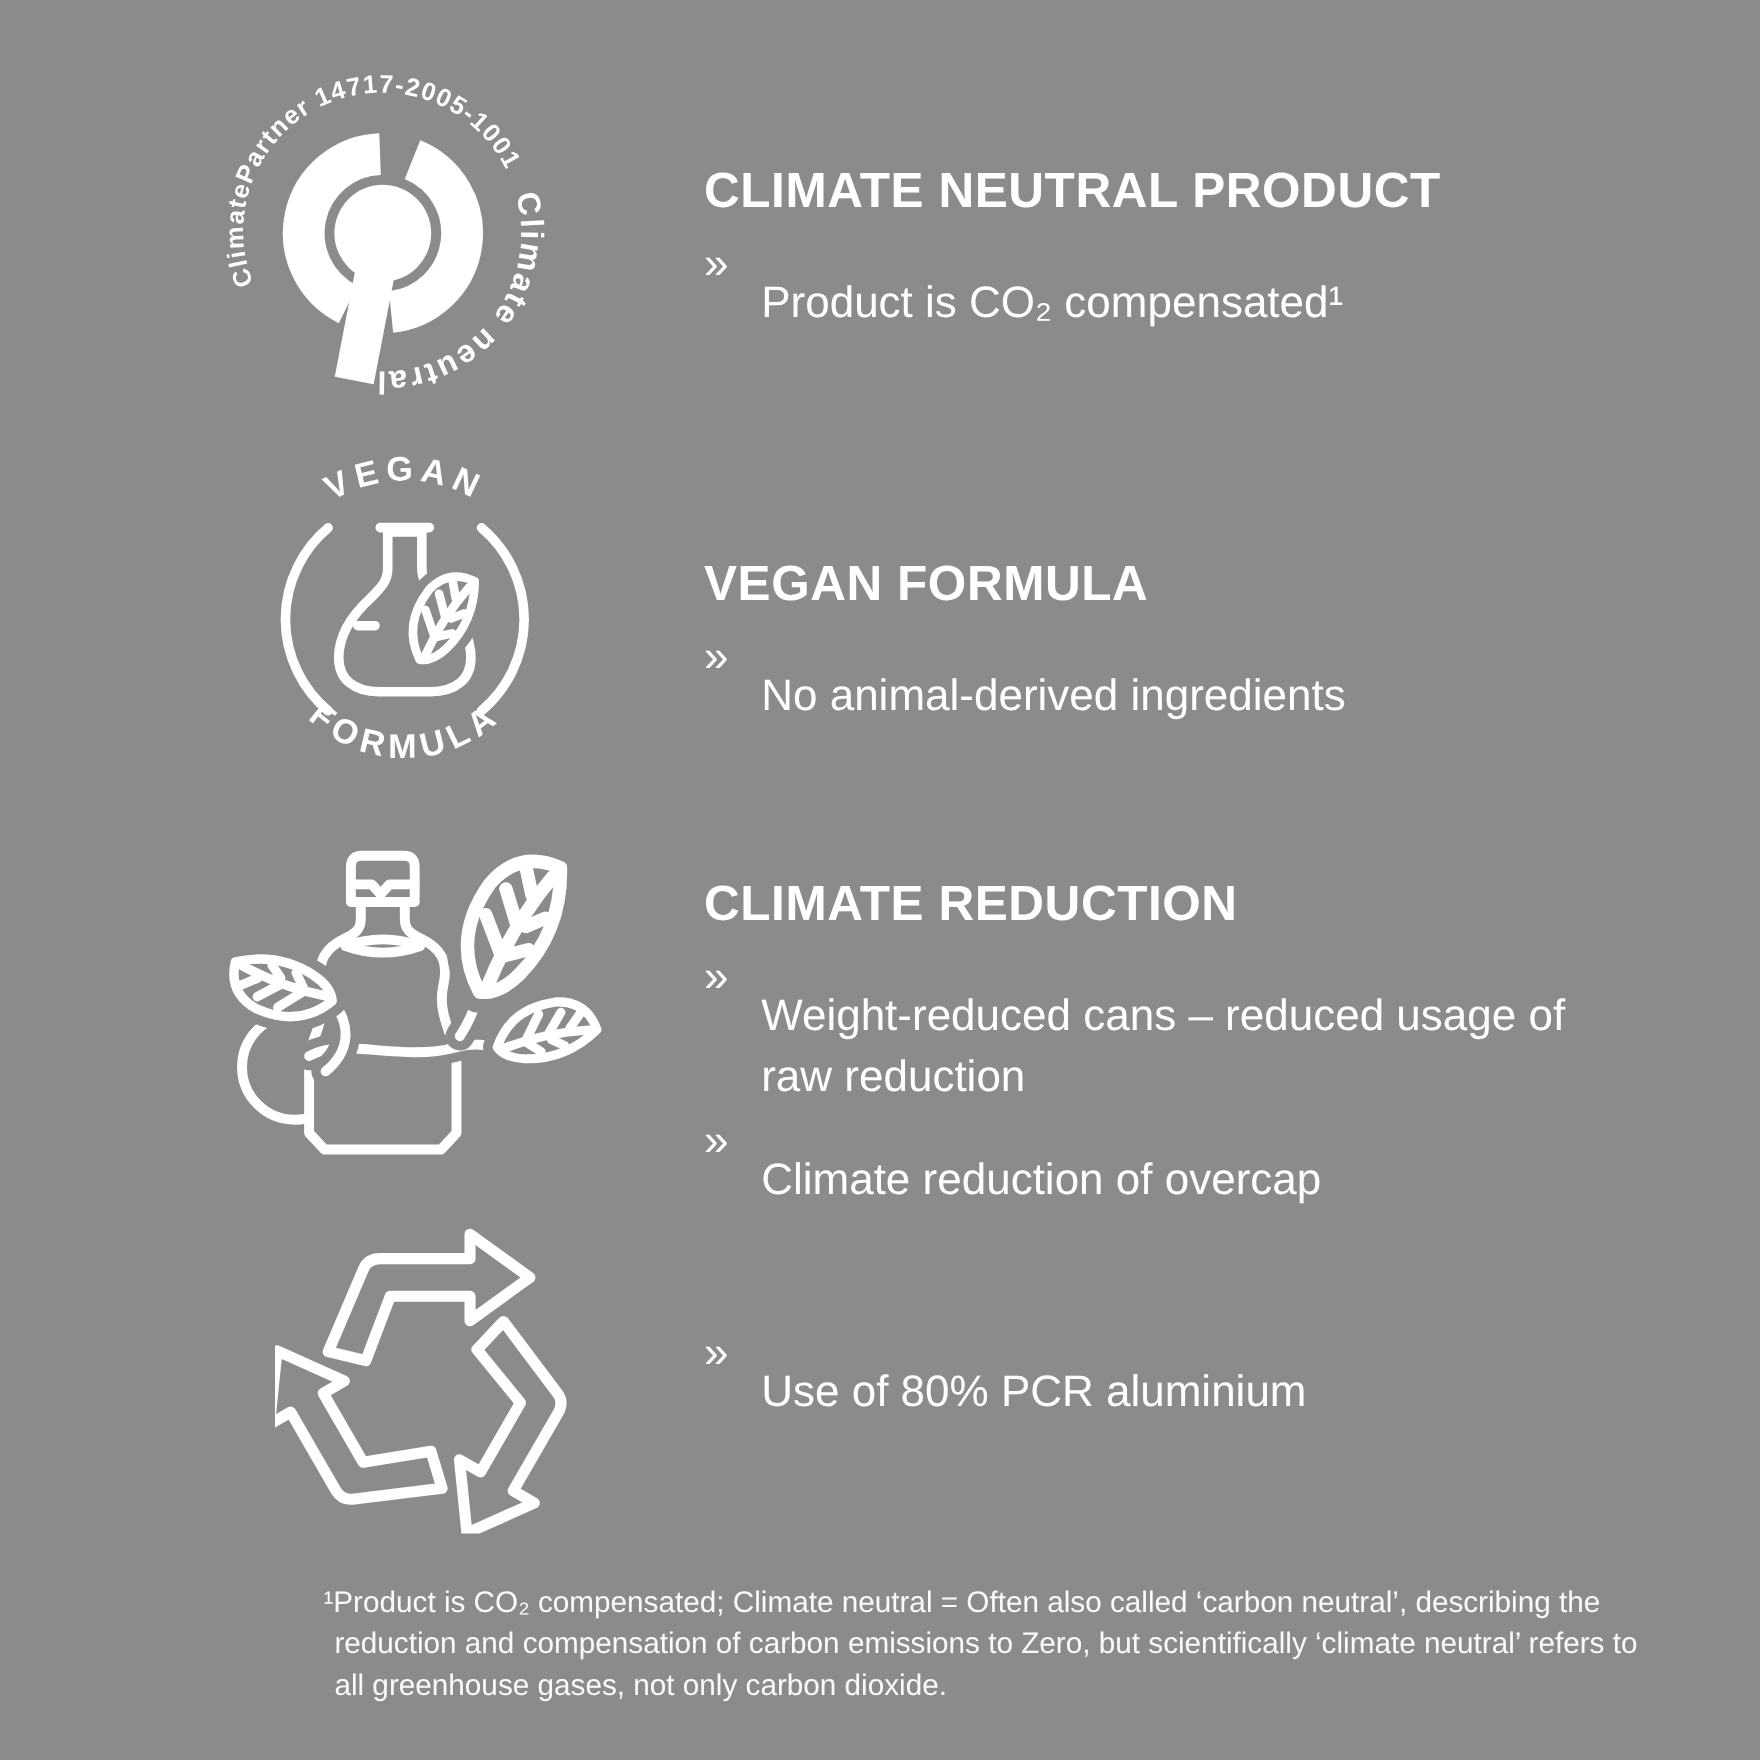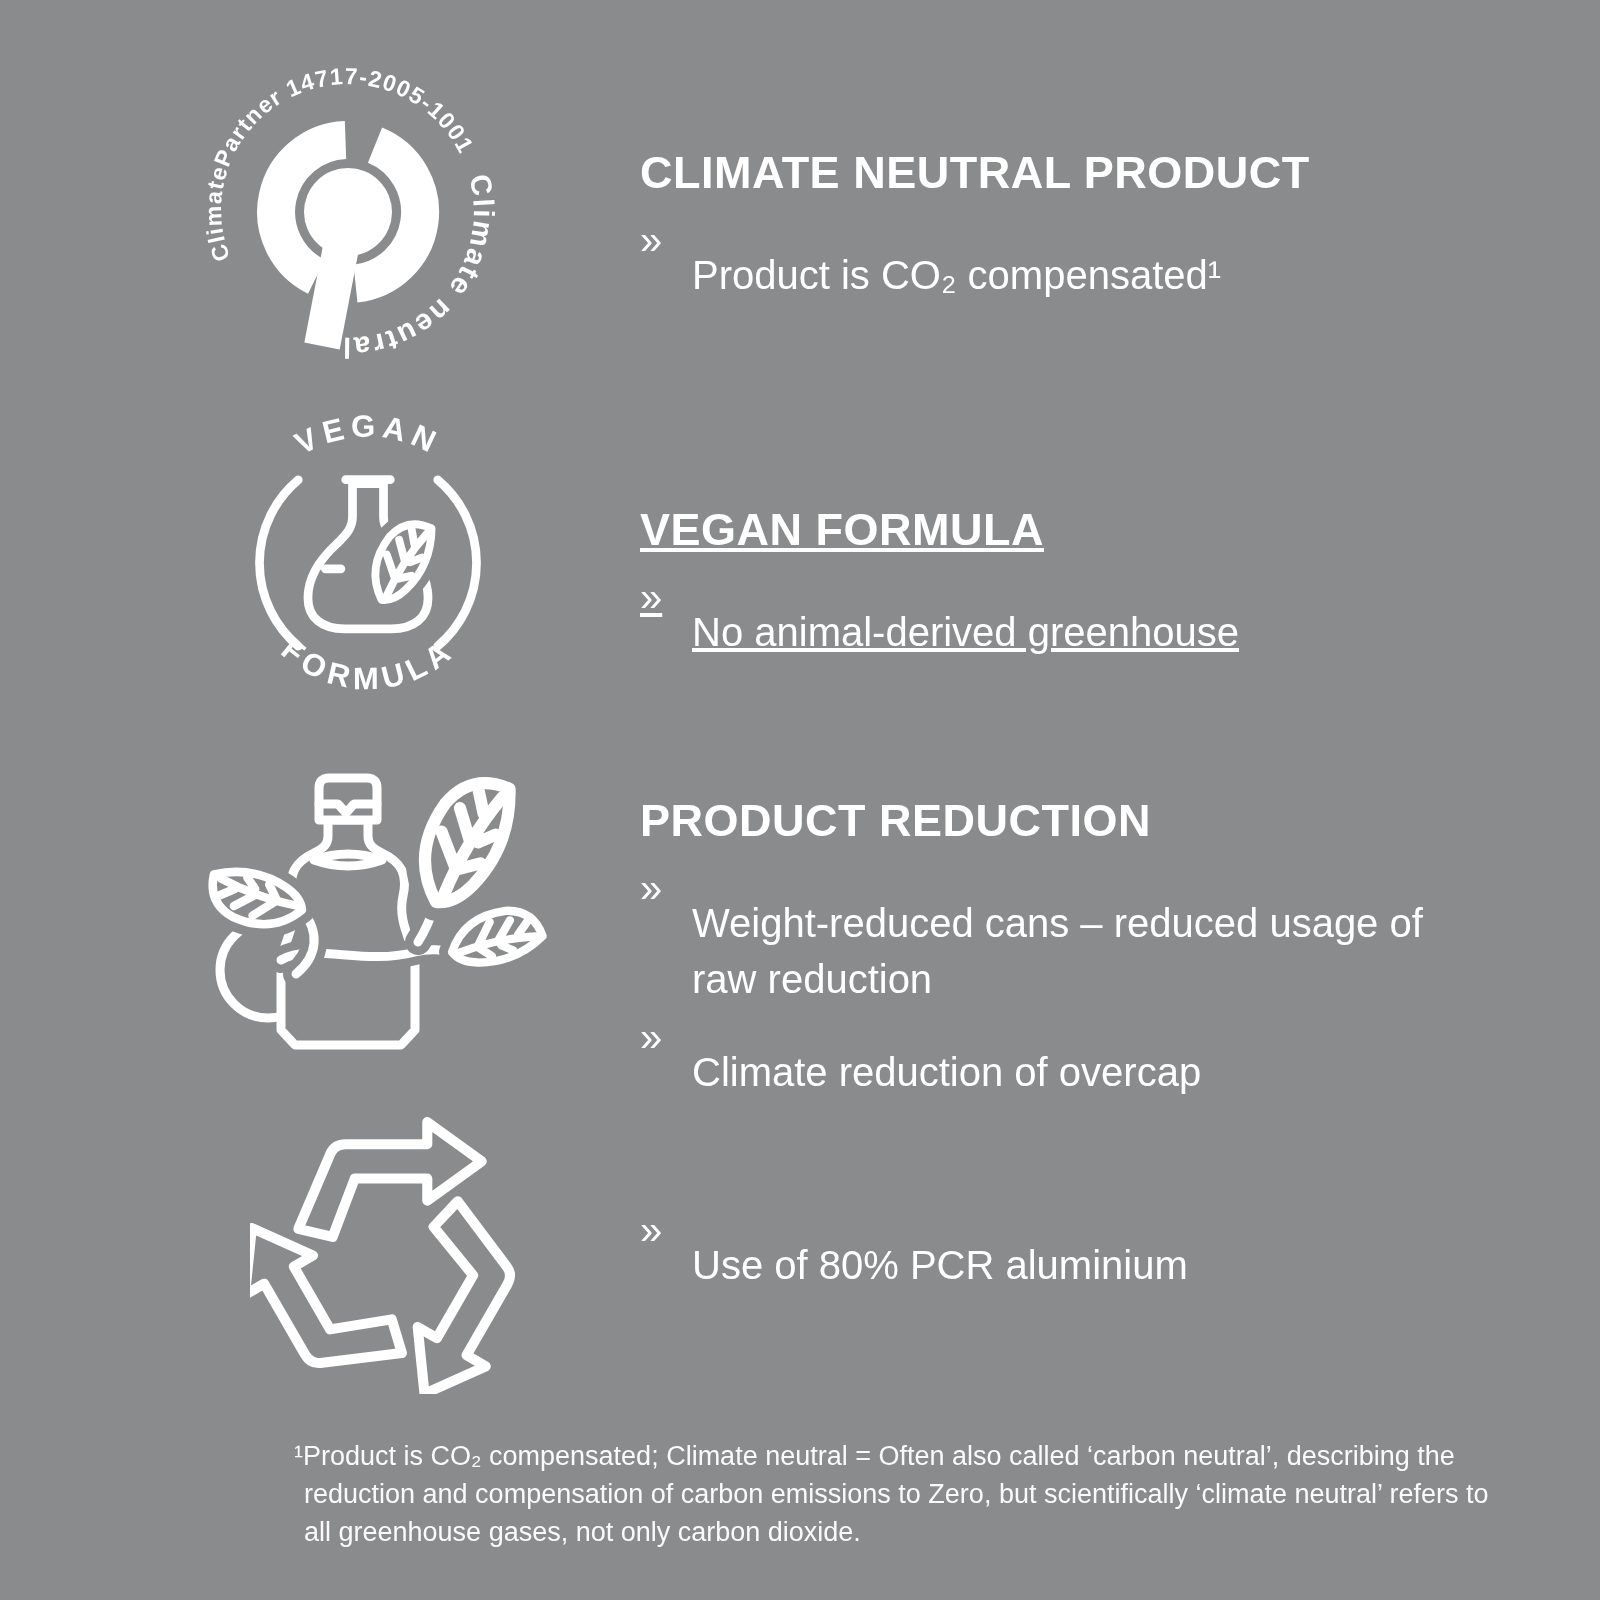--- a/index.html
+++ b/index.html
@@ -97,26 +97,26 @@
 
     <text class="vg-arc" text-anchor="middle">
       <textPath href="#vgTop" startOffset="50%">VEGAN</textPath>
     </text>
     <text class="vg-arc" text-anchor="middle">
       <textPath href="#vgBot" startOffset="50%">FORMULA</textPath>
     </text>
   </svg>
 </div>
 
-<div class="text-block" style="top:503px;text-decoration:underline;">
+<div class="text-block" style="top:503px;">
   <h2>VEGAN FORMULA</h2>
   <ul class="bullets">
     <li>
       <span class="marker">»</span>
-      <span class="btxt">No animal-derived greenhouse</span>
+      <span class="btxt">No animal-derived ingredients</span>
     </li>
   </ul>
 </div>
 
 <div class="icon-box" style="left:198px;top:760px;width:350px;height:300px;">
   <svg width="350" height="300" viewBox="0 0 350 300">
     <defs>
       <g id="leafB">
         <path class="lh" d="M0,0 Q20,-36 65,-34 Q95,-30 100,0 Q65,24 25,16 Q6,12 0,0 Z"></path>
         <path class="lw lo" d="M0,0 Q20,-36 65,-34 Q95,-30 100,0 Q65,24 25,16 Q6,12 0,0 Z"></path>
@@ -145,21 +145,21 @@
 
     <path class="sh" d="M238,142 C232,160 228,170 220,182"></path>
     <path class="lw" stroke-width="10" d="M238,142 C232,160 228,170 220,182"></path>
     <use href="#leafB" transform="translate(238,142) rotate(-57) scale(1.35)"></use>
 
     <use href="#leafB" transform="translate(254,192) rotate(-10) scale(0.92)"></use>
   </svg>
 </div>
 
 <div class="text-block" style="top:794px;">
-  <h2>PRODUCT REDUCTION</h2>
+  <h2>CLIMATE REDUCTION</h2>
   <ul class="bullets">
     <li>
       <span class="marker">»</span>
       <span class="btxt">Weight-reduced cans – reduced usage of raw reduction</span>
     </li>
     <li>
       <span class="marker">»</span>
       <span class="btxt">Climate reduction of overcap</span>
     </li>
   </ul>

